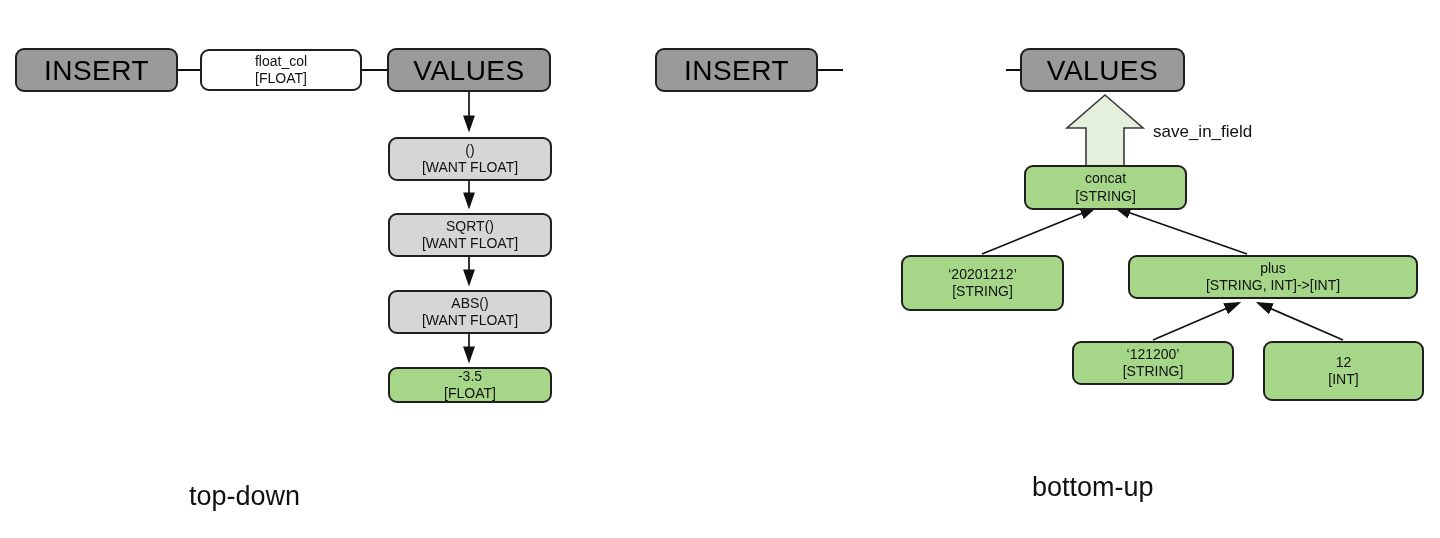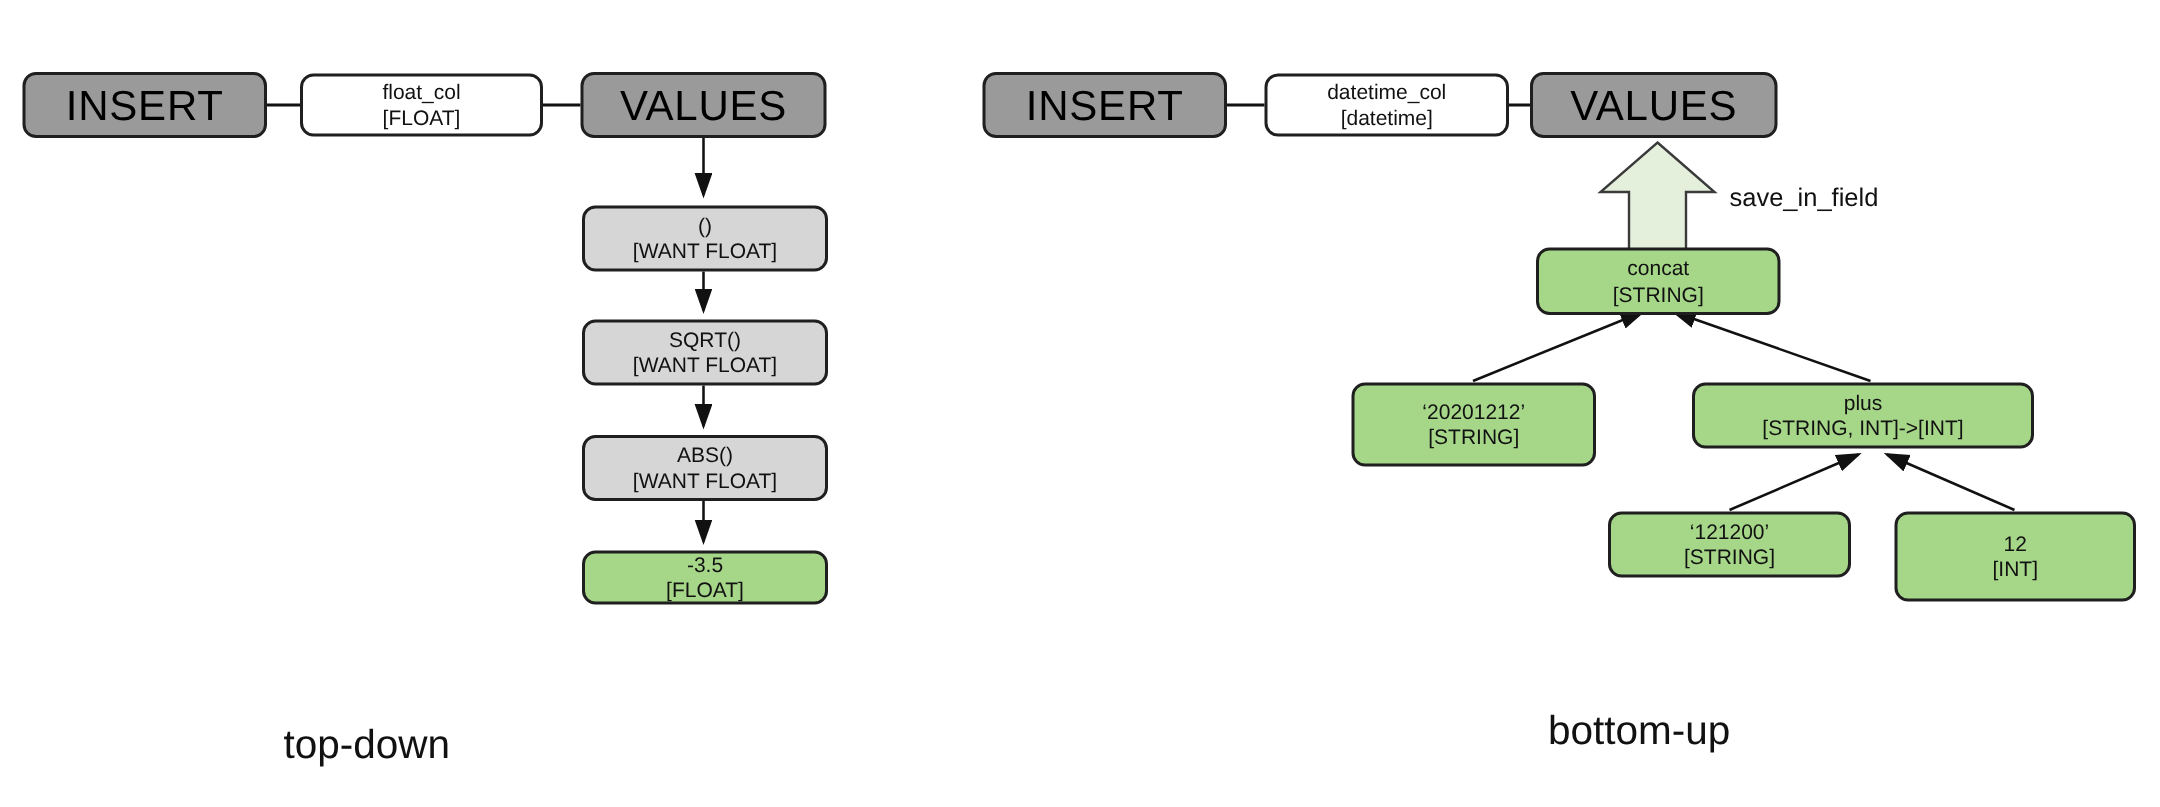--- a/index.html
+++ b/index.html
@@ -154,42 +154,38 @@
     <span class="l1">-3.5</span>
     <span class="l2">[FLOAT]</span>
   </div>
 
   <div class="caption" style="left:189px; top:481px;">top-down</div>
 
   <div class="node node-dark" style="left:655px; top:48px; width:163px; height:44px;">
     <span class="l1">INSERT</span>
   </div>
 
-  <div class="node node-white" style="left:843px; top:49px; width:163px; height:42px;">
-    <span class="l1">datetime_col</span>
-    <span class="l2">[datetime]</span>
-  </div>
 
   <div class="node node-dark" style="left:1020px; top:48px; width:165px; height:44px;">
     <span class="l1">VALUES</span>
   </div>
 
   <div class="arrow-label" style="left:1153px; top:122px;">save_in_field</div>
 
   <div class="node node-green" style="left:1024px; top:165px; width:163px; height:45px;">
     <span class="l1">concat</span>
     <span class="l2">[STRING]</span>
   </div>
 
   <div class="node node-green" style="left:901px; top:255px; width:163px; height:56px;">
     <span class="l1">‘20201212’</span>
     <span class="l2">[STRING]</span>
   </div>
 
-  <div class="node node-green" style="left:1128px; top:255px; width:228px; height:44px;">
+  <div class="node node-green" style="left:1128px; top:255px; width:290px; height:44px;">
     <span class="l1">plus</span>
     <span class="l2">[STRING, INT]-&gt;[INT]</span>
   </div>
 
   <div class="node node-green" style="left:1072px; top:341px; width:162px; height:44px;">
     <span class="l1">‘121200’</span>
     <span class="l2">[STRING]</span>
   </div>
 
   <div class="node node-green" style="left:1263px; top:341px; width:161px; height:60px;">

